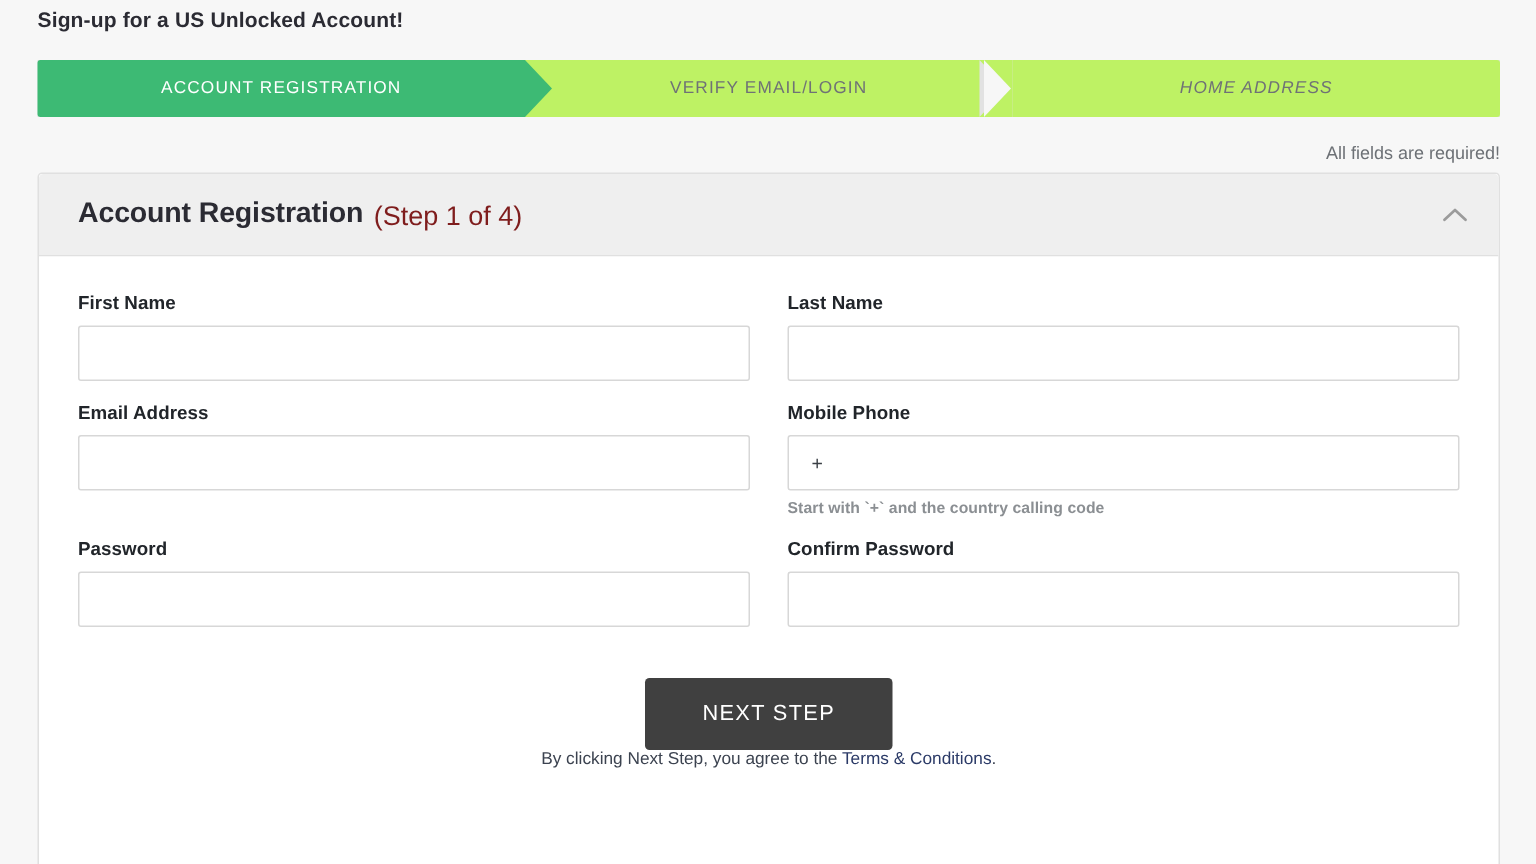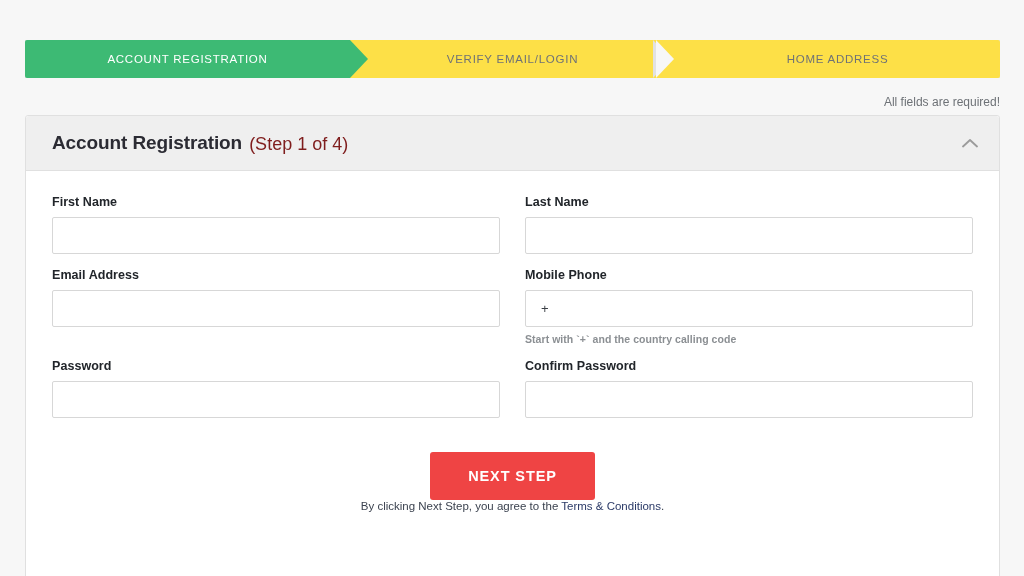--- a/index.html
+++ b/index.html
@@ -34,21 +34,21 @@
   }
   .step {
     position: relative;
     flex: 1 1 0;
     display: flex;
     align-items: center;
     justify-content: center;
     font-size: 11.5px;
     letter-spacing: 0.75px;
     color: #6f7276;
-    background: #fde047;
+    background: #bef264;
     height: 38px;
     text-transform: uppercase;
   }
   .step .step-label { pointer-events: none; }
 
   .step.active {
     background: #3dba74;
     color: #ffffff;
     z-index: 3;
   }
@@ -78,21 +78,21 @@
     content: "";
     position: absolute;
     left: -22px; top: 0;
     width: 0; height: 0;
     border-top: 19px solid transparent;
     border-bottom: 19px solid transparent;
     border-left: 18px solid #e2e2e2;
     z-index: 1;
   }
   .step.first { border-radius: 2px 0 0 2px; }
-  .step.last  { border-radius: 0 2px 2px 0; }
+  .step.last  { border-radius: 0 2px 2px 0; font-style: italic; }
 
   
   .required-note {
     position: absolute;
     right: 24px; top: 95px;
     font-size: 12px;
     color: #6d7176;
     margin-left: 28px;
   }
 
@@ -180,46 +180,46 @@
   }
   .spacer-help { height: 21px; }
 
   
   .submit-area {
     margin-top: 20px;
     text-align: center;
   }
   .next-btn {
     display: inline-block;
-    background: #ef4444;
+    background: #404040;
     color: #ffffff;
     border: none;
     border-radius: 3px;
     font-size: 14.5px;
     letter-spacing: 0.9px;
     padding: 16px 38px;
     font-family: "Liberation Sans", sans-serif;
     cursor: pointer;
-    font-weight: bold;
   }
   .terms-note {
     font-size: 11.5px;
     color: #3c4350;
     text-align: center;
   }
   .terms-link {
     color: #2b3a67;
     text-decoration: none;
   }
 </style>
 </head>
 <body>
 
 <div class="page">
 
+  <div class="page-heading">Sign-up for a US Unlocked Account!</div>
 
   <div class="steps">
     <div class="step active first">
       <span class="step-label">ACCOUNT REGISTRATION</span>
     </div>
     <div class="step sep">
       <span class="step-label">VERIFY EMAIL/LOGIN</span>
     </div>
     <div class="step sep last">
       <span class="step-label">HOME ADDRESS</span>

